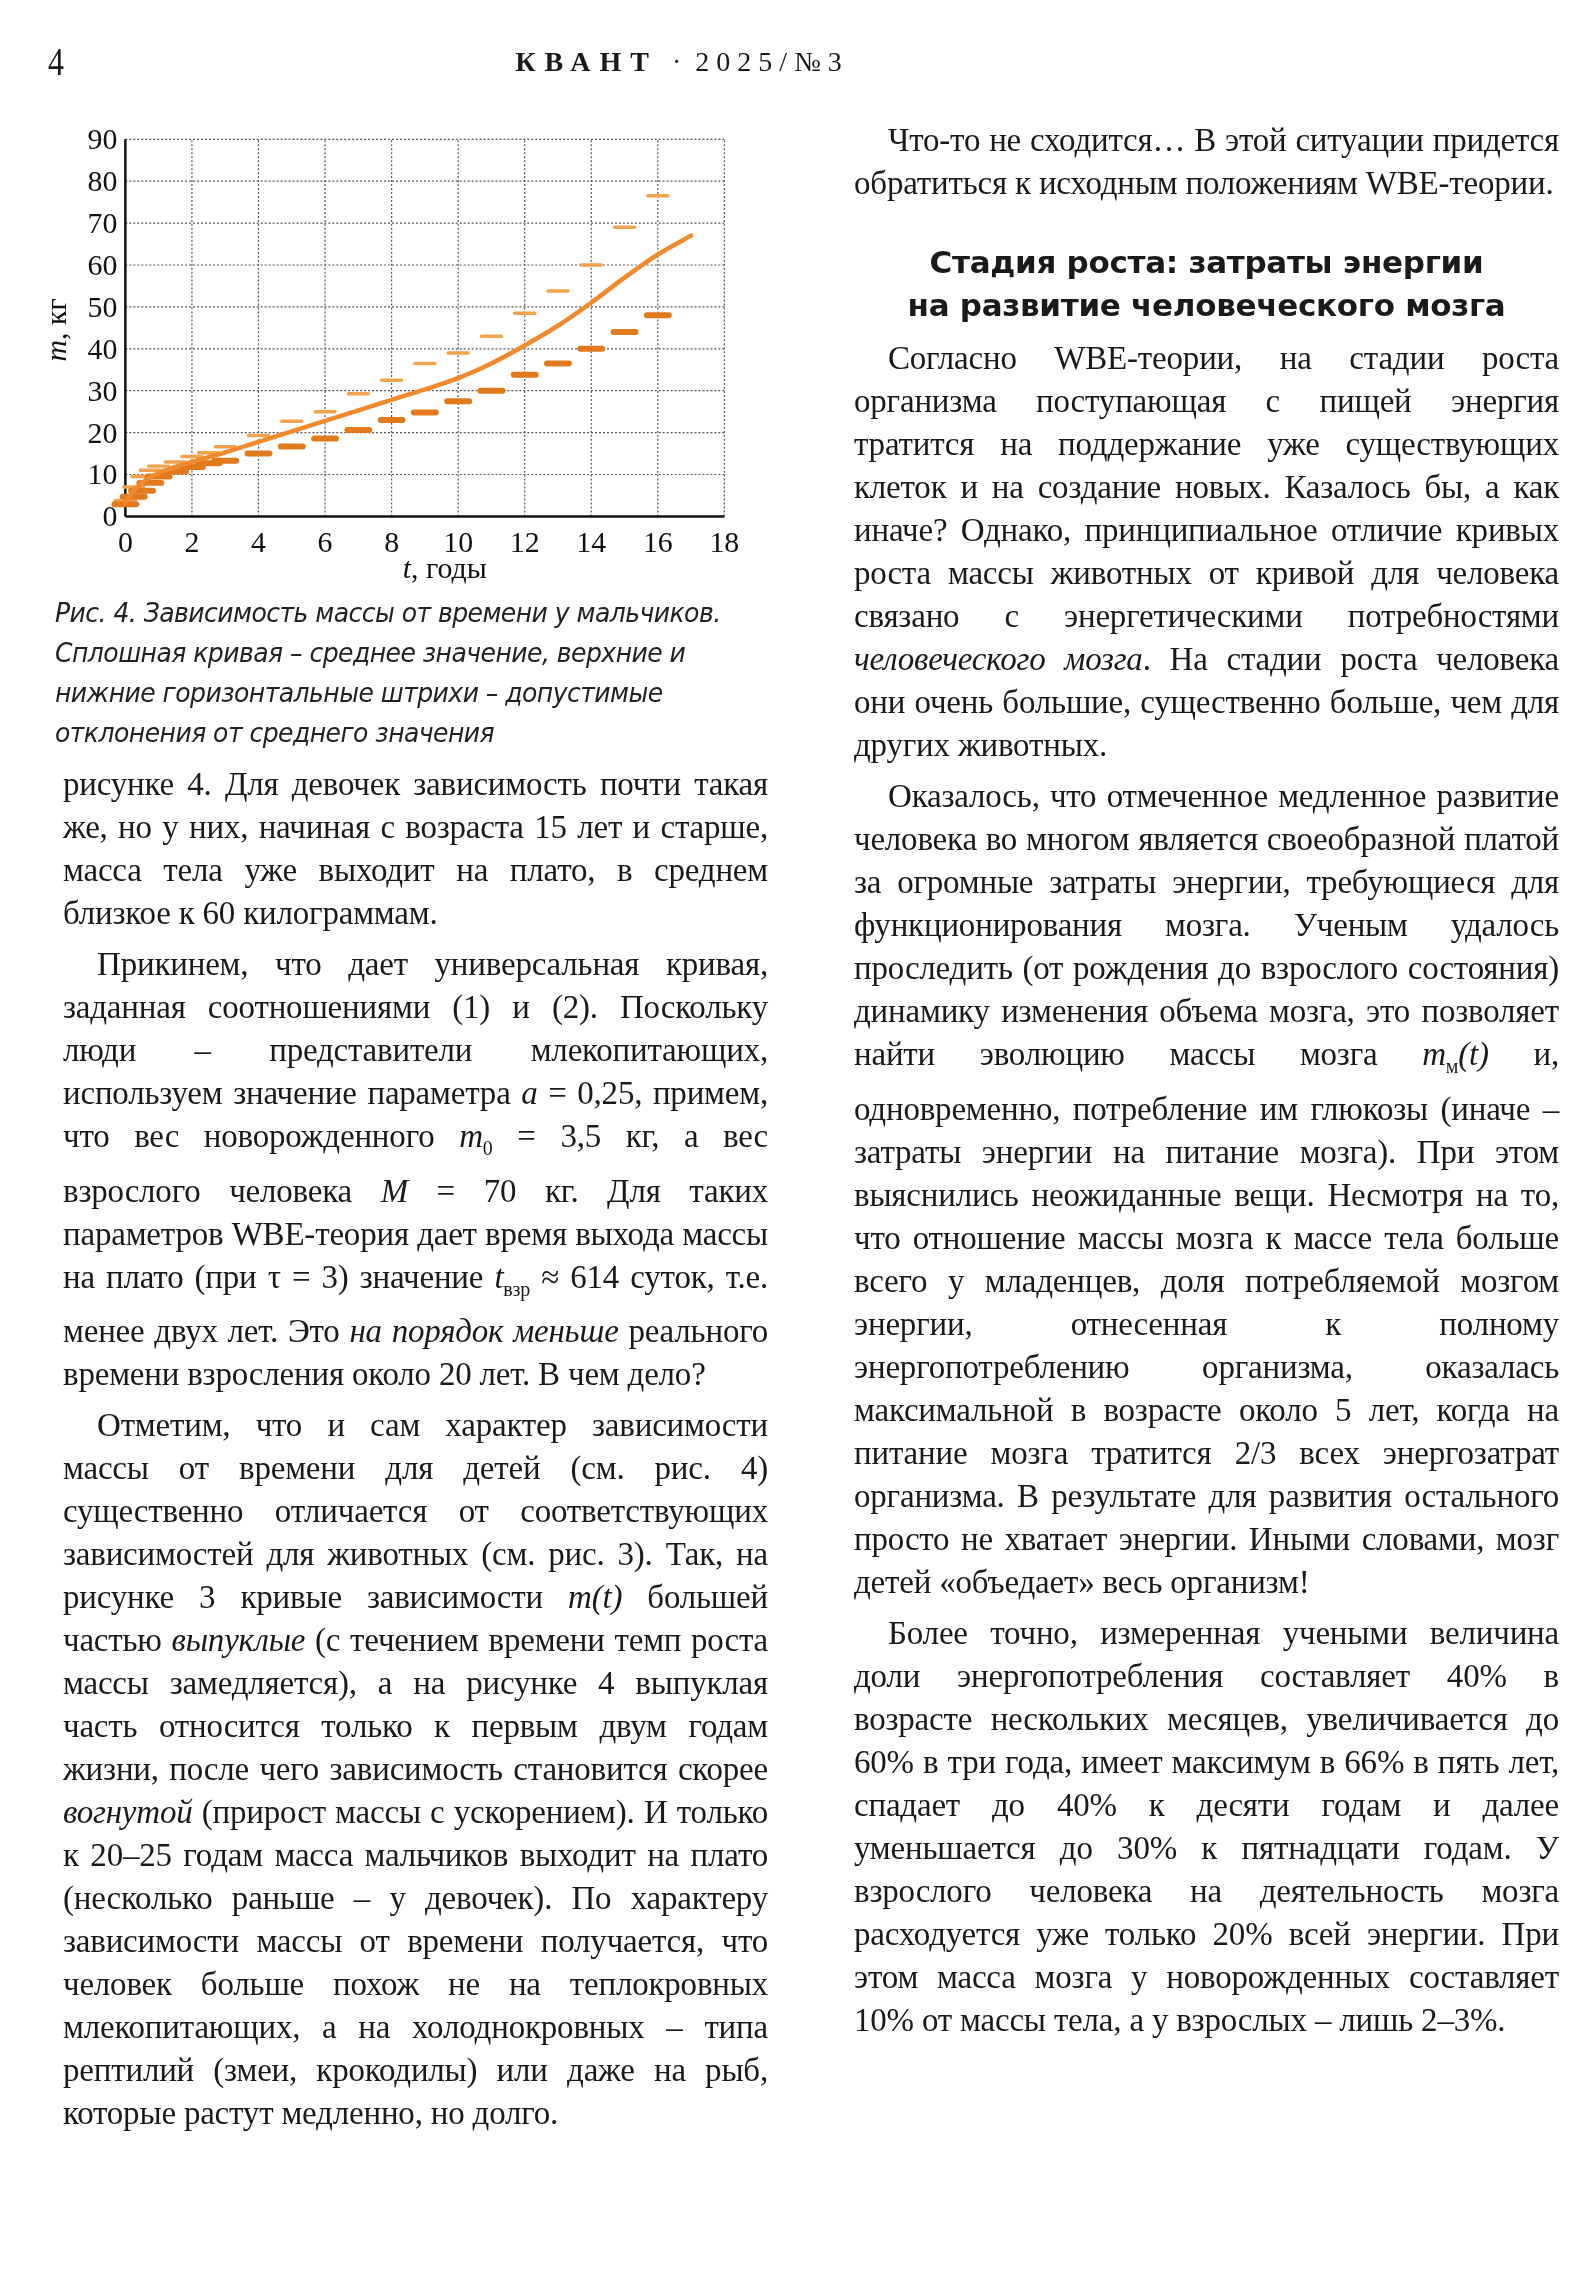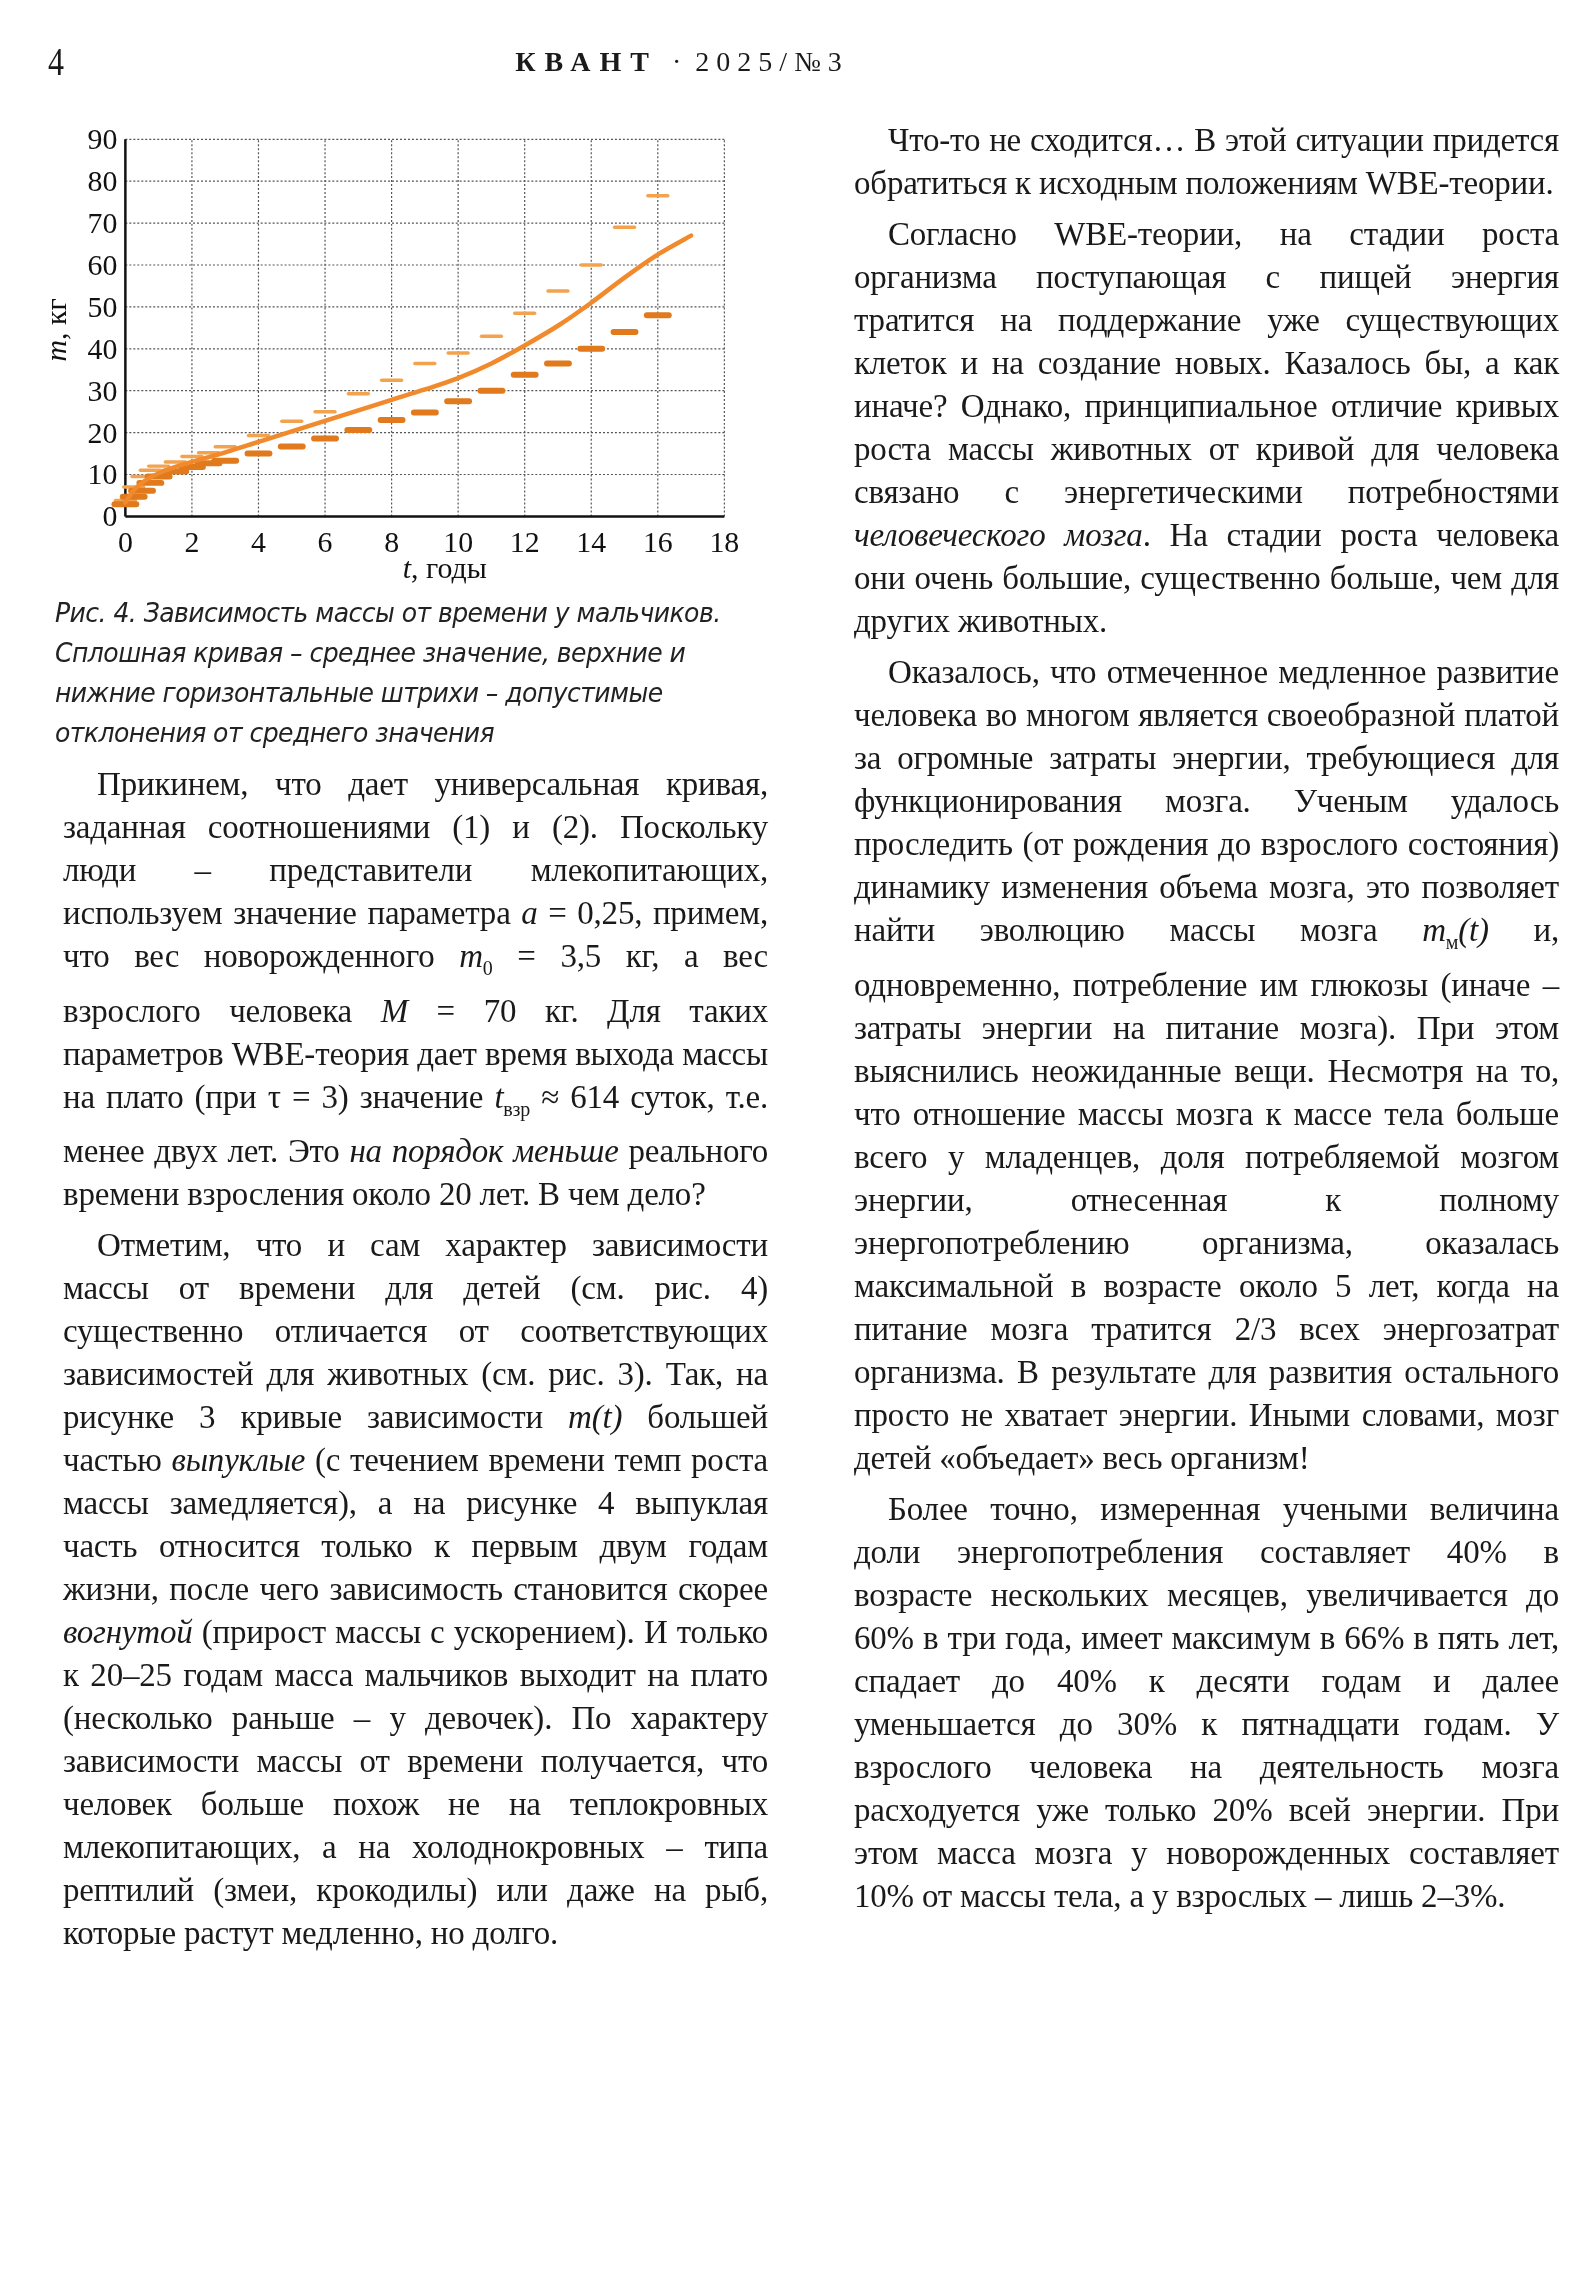--- a/index.html
+++ b/index.html
@@ -120,23 +120,28 @@
         <line x1="516.3333333333333" x2="538.3333333333333" y1="376.6644444444445" y2="376.6644444444445" stroke="#e07a1c" stroke-width="6" stroke-linecap="round"></line>
         <line x1="549.7777777777778" x2="571.7777777777778" y1="365.2944444444445" y2="365.2944444444445" stroke="#e07a1c" stroke-width="6" stroke-linecap="round"></line>
         <line x1="583.2222222222222" x2="605.2222222222222" y1="350.55555555555554" y2="350.55555555555554" stroke="#e07a1c" stroke-width="6" stroke-linecap="round"></line>
         <line x1="616.6666666666666" x2="638.6666666666666" y1="333.7111111111111" y2="333.7111111111111" stroke="#e07a1c" stroke-width="6" stroke-linecap="round"></line>
         <line x1="650.1111111111111" x2="672.1111111111111" y1="316.8666666666667" y2="316.8666666666667" stroke="#e07a1c" stroke-width="6" stroke-linecap="round"></line>
         <path d="M126,505.10333333333335 C127.39351851851852,503.06796296296295 131.57407407407408,496.18981481481484 134.36111111111111,492.8911111111111 C137.14814814814815,489.5924074074074 139.9351851851852,487.4868518518519 142.72222222222223,485.31111111111113 C145.50925925925927,483.13537037037037 148.2962962962963,481.4509259259259 151.08333333333334,479.83666666666664 C153.87037037037038,478.2224074074074 155.2638888888889,477.38018518518516 159.44444444444446,475.62555555555554 C163.625,473.8709259259259 170.59259259259258,471.20388888888886 176.16666666666666,469.3088888888889 C181.74074074074073,467.4138888888889 184.52777777777777,466.712037037037 192.88888888888889,464.25555555555553 C201.25,461.79907407407404 215.18518518518516,457.93888888888887 226.33333333333331,454.57 C237.48148148148147,451.2011111111111 248.62962962962962,447.55148148148146 259.77777777777777,444.0422222222222 C270.9259259259259,440.532962962963 282.0740740740741,437.0237037037037 293.22222222222223,433.51444444444445 C304.3703703703704,430.0051851851852 315.5185185185185,426.4959259259259 326.66666666666663,422.9866666666667 C337.8148148148148,419.47740740740744 348.96296296296293,415.9681481481481 360.1111111111111,412.45888888888885 C371.25925925925924,408.9496296296296 382.4074074074074,405.4403703703704 393.55555555555554,401.93111111111114 C404.7037037037037,398.4218518518519 415.85185185185185,395.05296296296297 427,391.4033333333333 C438.14814814814815,387.75370370370365 449.2962962962963,384.3848148148148 460.44444444444446,380.0333333333333 C471.5925925925926,375.68185185185183 482.7407407407407,370.7688888888889 493.88888888888886,365.2944444444445 C505.037037037037,359.82000000000005 516.1851851851851,353.50333333333333 527.3333333333333,347.18666666666667 C538.4814814814814,340.87 549.6296296296297,334.55333333333334 560.7777777777778,327.39444444444445 C571.925925925926,320.23555555555555 583.074074074074,312.30462962962963 594.2222222222222,304.23333333333335 C605.3703703703703,296.16203703703707 616.5185185185185,287.037962962963 627.6666666666666,278.9666666666667 C638.8148148148148,270.8953703703704 649.9629629629629,262.8240740740741 661.1111111111111,255.80555555555554 C672.2592592592592,248.787037037037 688.9814814814815,240.01388888888889 694.5555555555555,236.85555555555555" fill="none" stroke="#f08a2c" stroke-width="4.5" stroke-linecap="round"></path>
       </svg>
   </div>
   <div class="caption">Рис. 4. Зависимость массы от времени у мальчиков. Сплошная кривая – среднее значение, верхние и нижние горизонтальные штрихи – допустимые отклонения от среднего значения</div>
 
+  <p><span>рисунке 4. Для девочек зависимость почти такая же, но у них, начиная с возраста 15 лет и старше, масса тела уже выходит на плато, в среднем близкое к 60 килограммам.</span></p>
   <p class="indent"><span>Прикинем, что дает универсальная кривая, заданная соотношениями (1) и (2). Поскольку люди – представители млекопитающих, используем значение параметра </span><em>a</em><span> = 0,25, примем, что вес новорожденного </span><em>m</em><sub style="font-size:20px">0</sub><span> = 3,5  кг, а вес взрослого человека </span><em>M</em><span> = 70 кг. Для таких параметров WBE-теория дает время выхода массы на плато (при τ = 3) значение </span><em>t</em><sub style="font-size:20px">взр</sub><span> ≈ 614 суток, т.е. менее двух лет. Это </span><em>на порядок меньше</em><span> реального времени взросления около 20 лет. В чем дело?</span></p>
   <p class="indent"><span>Отметим, что и сам характер зависимости массы от времени для детей (см. рис. 4) существенно отличается от соответствующих зависимостей для животных (см. рис. 3). Так, на рисунке 3 кривые зависимости </span><em>m(t)</em><span> большей частью </span><em>выпуклые</em><span> (с течением времени темп роста массы замедляется), а на рисунке 4 выпуклая часть относится только к первым двум годам жизни, после чего зависимость становится скорее </span><em>вогнутой</em><span> (прирост массы с ускорением). И только к 20–25 годам масса мальчиков выходит на плато (несколько раньше – у девочек). По характеру зависимости массы от времени получается, что человек больше похож не на теплокровных млекопитающих, а на холоднокровных – типа рептилий (змеи, крокодилы) или даже на рыб, которые растут медленно, но долго.</span></p>
 </div>
 
 <div class="col col-right">
   <p class="indent" style="margin-top:2px"><span>Что-то не сходится… В этой ситуации придется обратиться к исходным положениям WBE-теории.</span></p>
+  <div class="heading">
+    <div>Стадия роста: затраты энергии</div>
+    <div>на развитие человеческого мозга</div>
+  </div>
   <p class="indent"><span>Согласно WBE-теории, на стадии роста организма поступающая с пищей энергия тратится на поддержание уже существующих клеток и на создание новых. Казалось бы, а как иначе? Однако, принципиальное отличие кривых роста массы животных от кривой для человека связано с энергетическими потребностями </span><em>человеческого мозга</em><span>. На стадии роста человека они очень большие, существенно больше, чем для других животных.</span></p>
   <p class="indent"><span>Оказалось, что отмеченное медленное развитие человека во многом является своеобразной платой за огромные затраты энергии, требующиеся для функционирования мозга. Ученым удалось проследить (от рождения до взрослого состояния) динамику изменения объема мозга, это позволяет найти эволюцию массы мозга </span><em>m</em><sub style="font-size:20px">м</sub><em>(t)</em><span> и, одновременно, потребление им глюкозы (иначе – затраты энергии на питание мозга). При этом выяснились неожиданные вещи. Несмотря на то, что отношение массы мозга к массе тела больше всего у младенцев, доля потребляемой мозгом энергии, отнесенная к полному энергопотреблению организма, оказалась максимальной в возрасте около 5 лет, когда на питание мозга тратится 2/3 всех энергозатрат организма. В результате для развития остального просто не хватает энергии. Иными словами, мозг детей «объедает» весь организм!</span></p>
   <p class="indent"><span>Более точно, измеренная учеными величина доли энергопотребления составляет 40% в возрасте нескольких месяцев, увеличивается до 60% в три года, имеет максимум в 66% в пять лет, спадает до 40% к десяти годам и далее уменьшается до 30% к пятнадцати годам. У взрослого человека на деятельность мозга расходуется уже только 20% всей энергии. При этом масса мозга у новорожденных составляет 10% от массы тела, а у взрослых – лишь 2–3%.</span></p>
 </div>
 
 
 </body></html>

